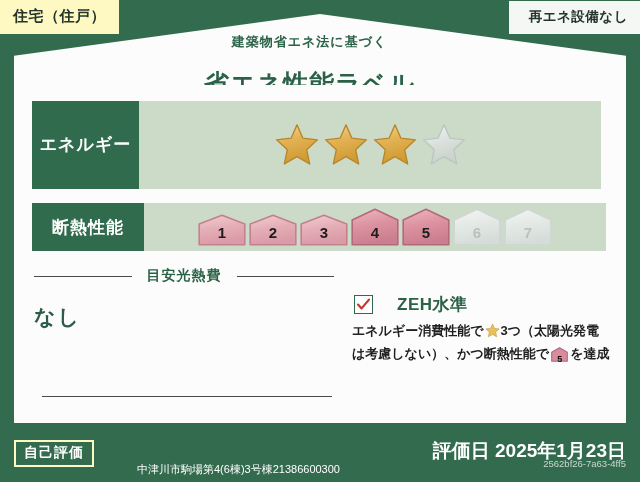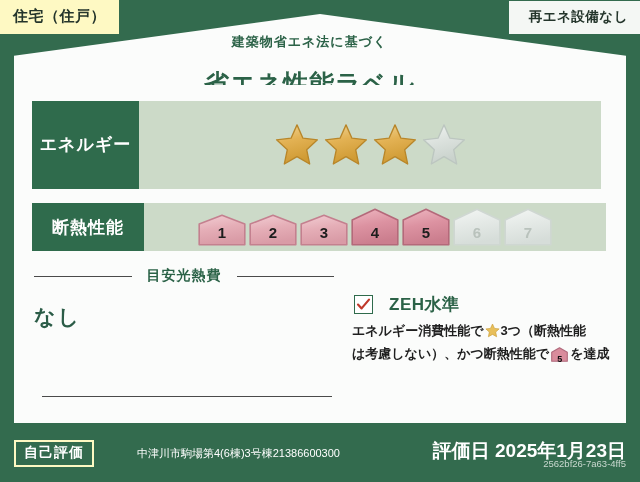--- a/index.html
+++ b/index.html
@@ -102,21 +102,21 @@
     position:absolute;left:20px;top:218px;width:300px;text-align:left;
     font-size:21px;font-weight:bold;color:#2b5c47;letter-spacing:2px;
   }
   .cost-rule-bottom{
     position:absolute;left:28px;top:311px;width:290px;height:1px;background:#4a4a4a;
   }
 
   
   .zeh-head{
     position:absolute;left:340px;top:208px;
-    display:flex;align-items:center;gap:16px;
+    display:flex;align-items:center;gap:24px;
   }
   .chk{
     width:19px;height:19px;border:1.6px solid #2f6b4c;background:#ffffff;
     display:flex;align-items:center;justify-content:center;box-sizing:border-box;
   }
   .chk svg{display:block;}
   .zeh-title{font-size:17px;font-weight:bold;color:#2b6247;letter-spacing:0.5px;}
   .zeh-desc{
     position:absolute;left:338px;top:236px;width:290px;
     font-size:13px;font-weight:bold;color:#1f1f1f;line-height:1.55;
@@ -133,21 +133,21 @@
   .footer{
     position:absolute;left:0;top:430px;width:640px;height:52px;
   }
   .self-badge{
     position:absolute;left:14px;top:10px;
     border:2px solid #fef9c3;color:#ffffff;
     font-size:14px;font-weight:bold;letter-spacing:1px;
     padding:2px 8px 3px 8px;
   }
   .addr{
-    position:absolute;left:93px;top:16px;
+    position:absolute;left:93px;top:32px;
     color:#ffffff;font-size:11px;letter-spacing:0px;white-space:nowrap;padding-left:44px;
   }
   .eval-date{
     position:absolute;right:14px;top:8px;
     color:#ffffff;font-size:19px;font-weight:bold;letter-spacing:0px;
     text-align:right;white-space:nowrap;
   }
   .eval-id{
     position:absolute;right:14px;top:28px;
     color:#c9d8cf;font-size:9.5px;text-align:center;white-space:nowrap;
@@ -332,21 +332,21 @@
       <div class="chk">
         <svg width="15" height="15" viewBox="0 0 15 15">
           <path d="M2 7.6 L5.6 11.4 L13 2.6" stroke="#c0392b" stroke-width="2.2" fill="none" stroke-linecap="round" stroke-linejoin="round"></path>
         </svg>
       </div>
       <div class="zeh-title">ZEH水準</div>
     </div>
     <div class="zeh-desc">
       <span>エネルギー消費性能で</span><span class="ic-star"><svg width="15" height="15" viewBox="0 0 24 24">
             <polygon points="12,1.6 15.2,8.6 22.6,9.4 17.1,14.5 18.6,22 12,18.2 5.4,22 6.9,14.5 1.4,9.4 8.8,8.6" fill="#e8bf5a" stroke="#c99b33" stroke-width="1"></polygon>
-          </svg></span><span>3つ（断熱性能</span><br><span>は考慮しない）、かつ断熱性能で</span><span class="ic-house"><svg width="17" height="15" viewBox="0 0 17 15">
+          </svg></span><span>3つ（太陽光発電</span><br><span>は考慮しない）、かつ断熱性能で</span><span class="ic-house"><svg width="17" height="15" viewBox="0 0 17 15">
             <polygon points="8.5,0.7 16.3,5.2 16.3,14.3 0.7,14.3 0.7,5.2" fill="#d98c9c" stroke="#b06a7c" stroke-width="1.1" stroke-linejoin="round"></polygon>
           </svg><span class="n">5</span></span><span>を達成</span>
     </div>
 
   </div>
 
   <div class="footer">
     <div class="self-badge">自己評価</div>
     <div class="addr">中津川市駒場第4(6棟)3号棟21386600300</div>
     <div class="eval-date">

